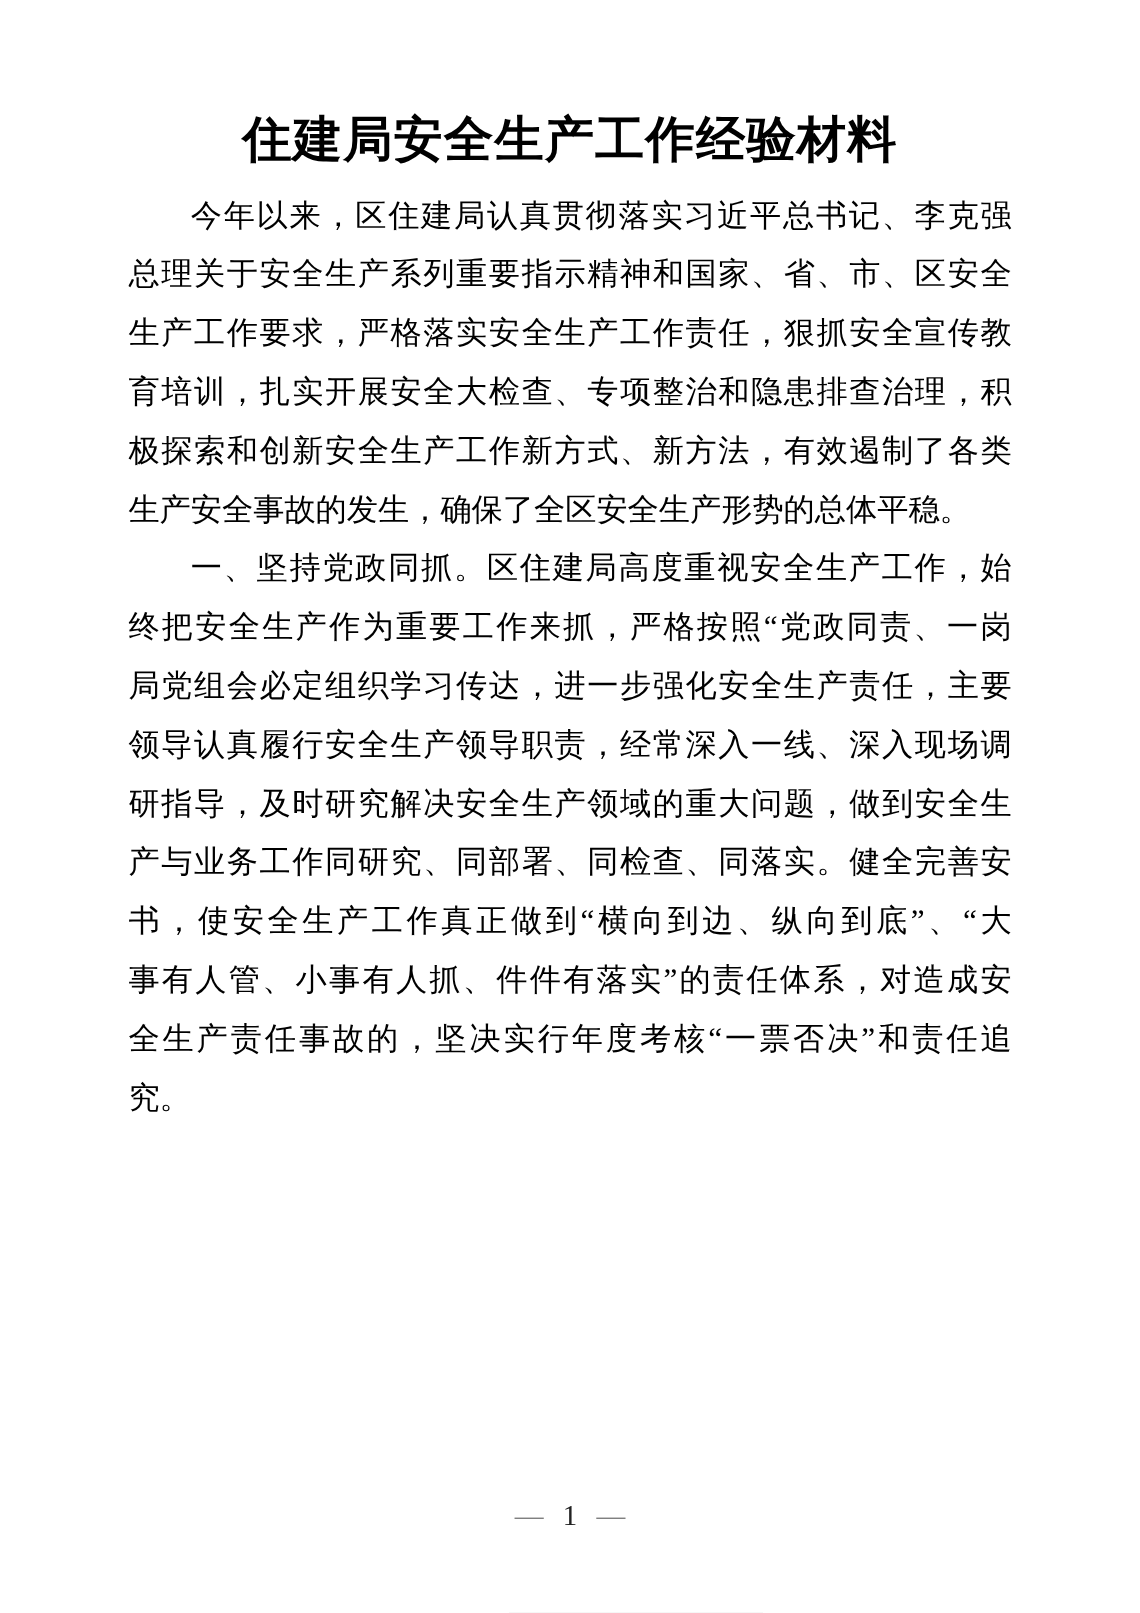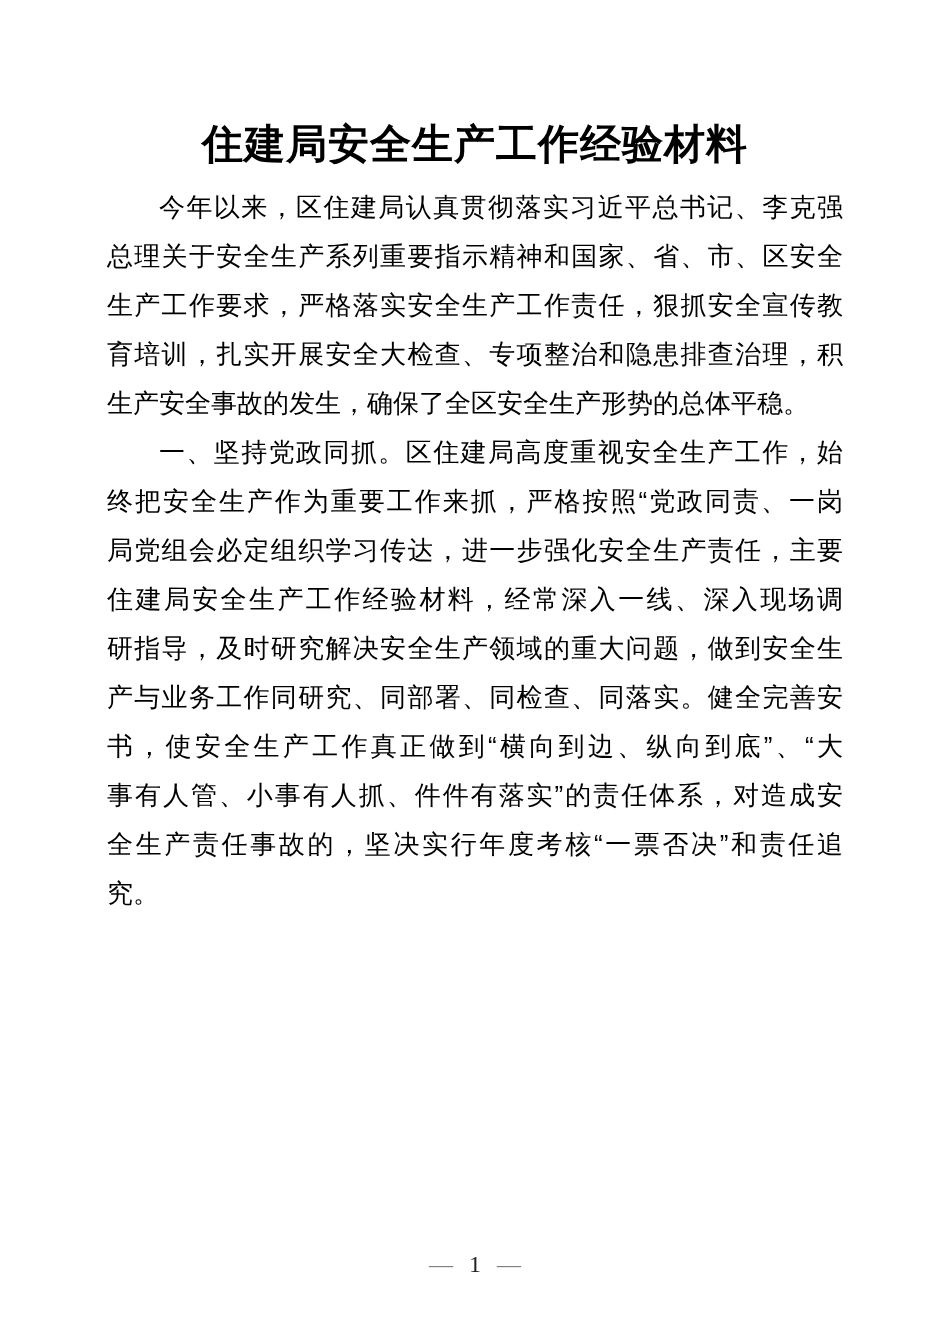--- a/index.html
+++ b/index.html
@@ -7,38 +7,38 @@
     position: relative;
     width: 950px;
     height: 1344px;
     margin: 0 auto;
     background: #ffffff;
     color: #000000;
     overflow: hidden;
   }
   .title {
     margin: 0;
-    padding-top: 118px;
+    padding-top: 90px;
     text-align: center;
     font-family: "Liberation Serif", serif;
     font-weight: bold;
     font-size: 41px;
     line-height: 1.3;
     color: #000000;
     letter-spacing: 1px;
   }
   .doc-body {
     width: 736px;
     margin: 12px auto 0 auto;
     font-family: "Liberation Sans", sans-serif;
     font-size: 26px;
     line-height: 49px;
     color: #000000;
   }
-  .paragraph { margin: 0; }
+  .paragraph { margin: 0; font-family: Liberation Serif, serif; }
   .line {
     text-align: justify;
     overflow: hidden;
   }
   .line.fill { text-align-last: justify; }
   .line.indent { text-indent: 52px; }
   .footer {
     position: absolute;
     left: 0;
     right: 0;
@@ -60,27 +60,28 @@
 
 <div class="page">
   <h1 class="title">住建局安全生产工作经验材料</h1>
 
   <div class="doc-body" id="doc-body">
       <div class="paragraph">
         <div class="line indent fill">今年以来，区住建局认真贯彻落实习近平总书记、李克强</div>
         <div class="line fill">总理关于安全生产系列重要指示精神和国家、省、市、区安全</div>
         <div class="line fill">生产工作要求，严格落实安全生产工作责任，狠抓安全宣传教</div>
         <div class="line fill">育培训，扎实开展安全大检查、专项整治和隐患排查治理，积</div>
+        <div class="line fill">极探索和创新安全生产工作新方式、新方法，有效遏制了各类</div>
         <div class="line">生产安全事故的发生，确保了全区安全生产形势的总体平稳。</div>
       </div>
       <div class="paragraph">
         <div class="line indent fill">一、坚持党政同抓。区住建局高度重视安全生产工作，始</div>
         <div class="line fill">终把安全生产作为重要工作来抓，严格按照“党政同责、一岗</div>
         <div class="line fill">局党组会必定组织学习传达，进一步强化安全生产责任，主要</div>
-        <div class="line fill">住建局安全生产工作经验材料，经常深入一线、深入现场调</div>
+        <div class="line fill">领导认真履行安全生产领导职责，经常深入一线、深入现场调</div>
         <div class="line fill">研指导，及时研究解决安全生产领域的重大问题，做到安全生</div>
         <div class="line fill">产与业务工作同研究、同部署、同检查、同落实。健全完善安</div>
         <div class="line fill">书，使安全生产工作真正做到“横向到边、纵向到底”、“大</div>
         <div class="line fill">事有人管、小事有人抓、件件有落实”的责任体系，对造成安</div>
         <div class="line fill">全生产责任事故的，坚决实行年度考核“一票否决”和责任追</div>
         <div class="line">究。</div>
       </div>
     </div>
 
   <div class="footer">

